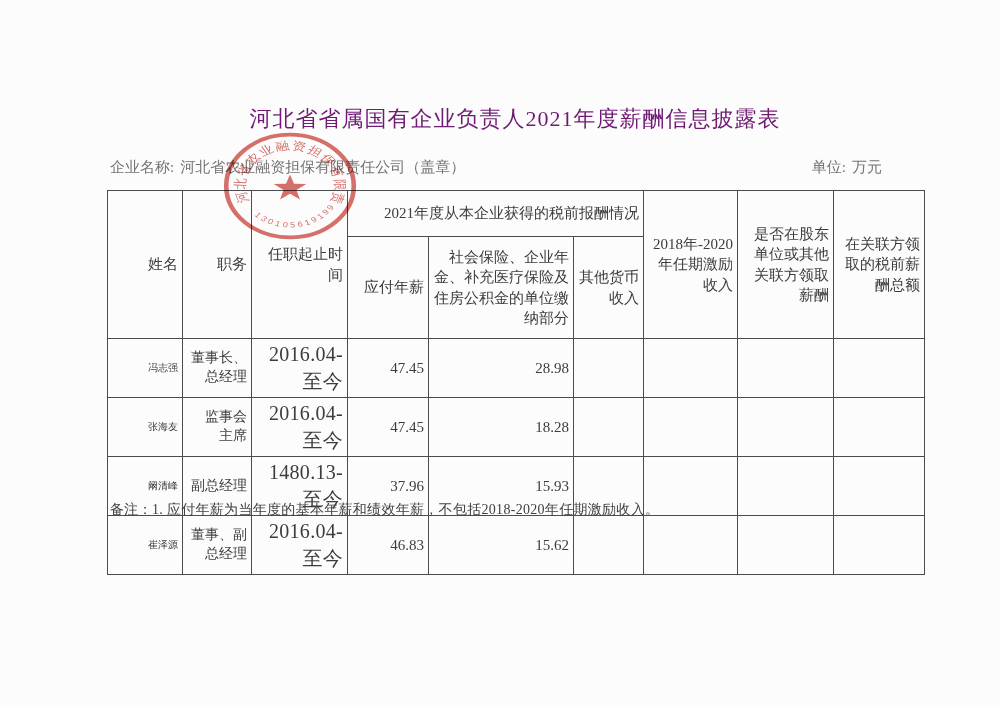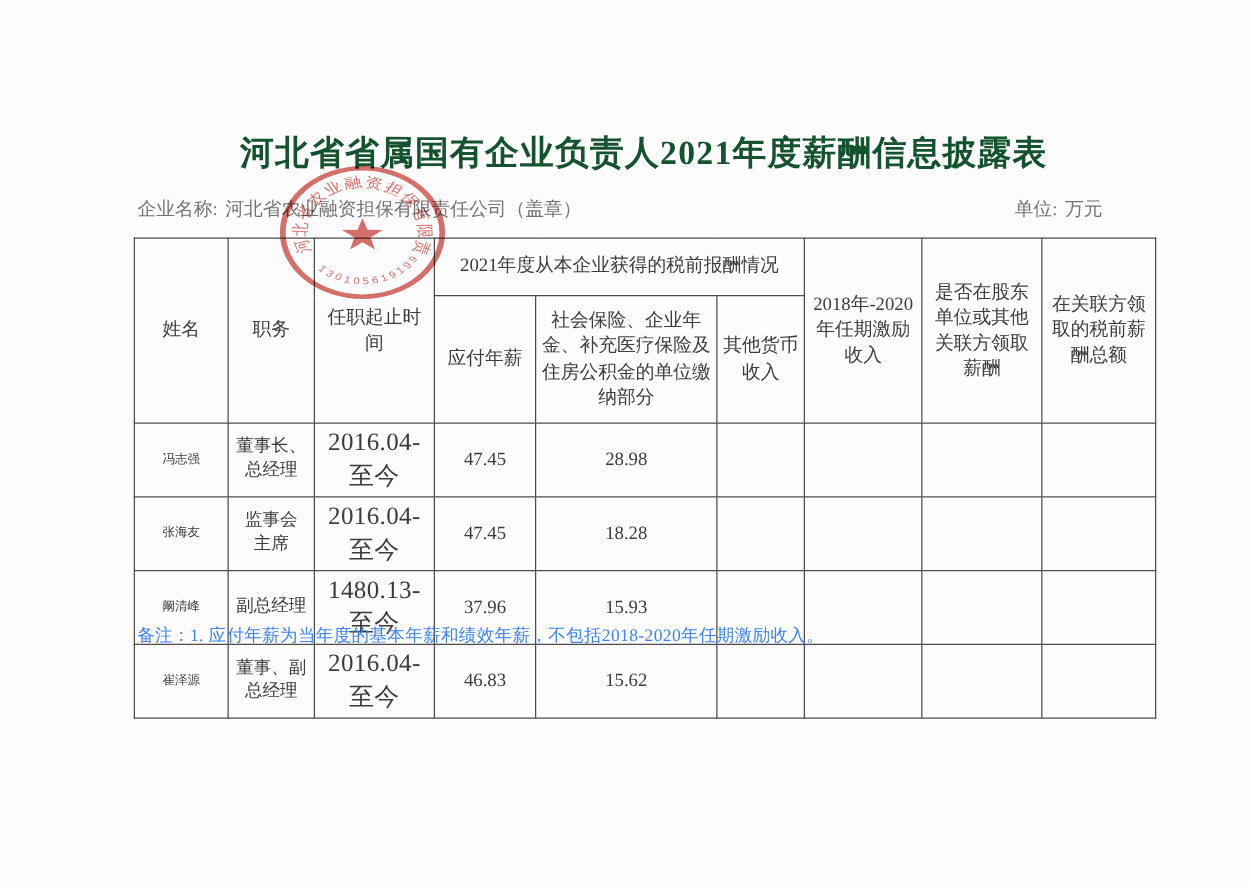--- a/index.html
+++ b/index.html
@@ -9,64 +9,64 @@
     width:1000px;height:707px;
     background:#fcfcfc;
     font-family:"Liberation Serif","DejaVu Serif",serif;
     color:#3b3b3b;
     overflow:hidden;
   }
   .doc-title{
     position:absolute;
     top:104px;left:30px;width:970px;
     text-align:center;
-    font-size:27px;font-weight:bold;
+    font-size:22px;font-weight:normal;
     letter-spacing:1px;
-    color:#14532d;
+    color:#701a75;
   }
   .info-row{
     position:absolute;
     top:158px;left:110px;right:112px;
     display:flex;justify-content:space-between;
     font-size:15px;color:#737373;
   }
   .info-left span, .info-right span{margin-right:6px;}
   table.salary{
     position:absolute;
     left:107px;top:190px;
     width:817px;
     border-collapse:collapse;
     table-layout:fixed;
     font-size:15px;
     color:#3c3c3c;
   }
   table.salary td,table.salary th{
     border:1px solid #4c4c4c;
     padding:2px 4px;
-    text-align:center;
+    text-align:right;
     vertical-align:middle;
     font-weight:normal;
     line-height:1.35;
     overflow:hidden;
   }
   th.group-head{
     text-align:left;
     padding-left:10px;
     height:41px;
   }
   tr.subhead-row{height:102px;}
   tr.data-row td{height:36px;}
   tr.data-row.tall td{height:41px;}
   td.pos-cell{white-space:pre-line;font-size:14px;}
   td.name-cell{font-size:10px;}
   td.tenure-cell{font-size:20px;letter-spacing:0.3px;}
   .notes{
     position:absolute;
     left:110px;top:499px;
-    font-size:14px;color:#3b82f6;
+    font-size:14px;color:#404040;
     display:flex;
     line-height:21px;
   }
   .notes .note-items div{letter-spacing:0.3px;}
   .seal{
     position:absolute;
     left:218px;top:128px;
     width:144px;height:116px;
     opacity:0.82;
     mix-blend-mode:multiply;

